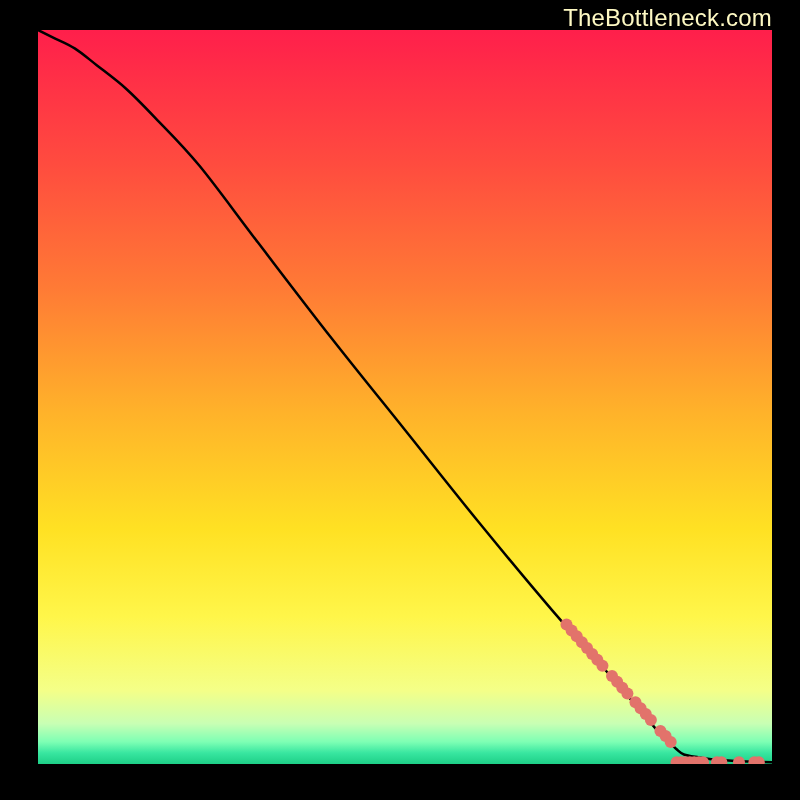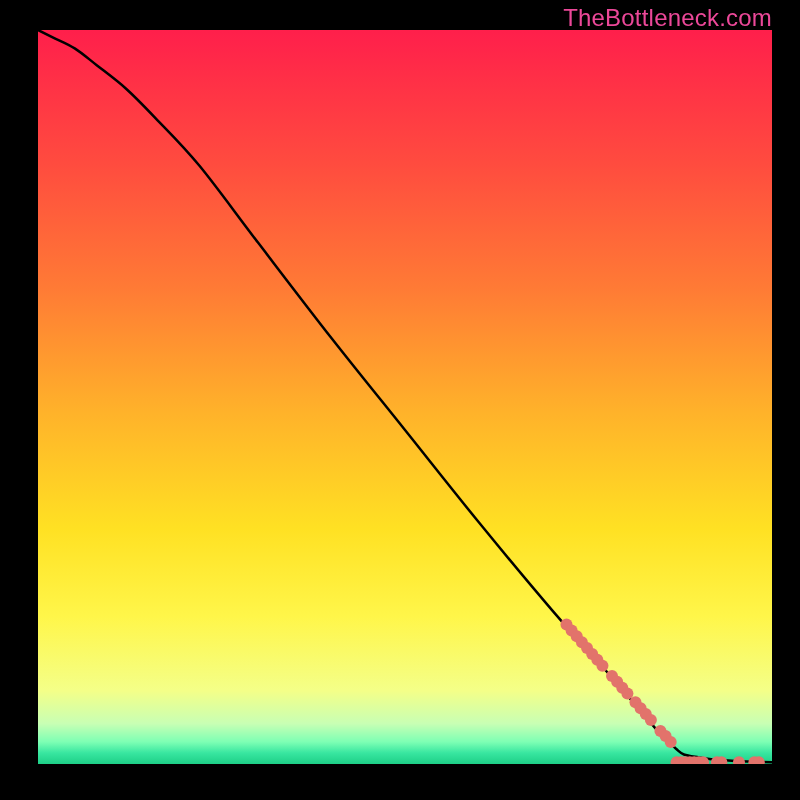--- a/index.html
+++ b/index.html
@@ -26,21 +26,21 @@
   }
   .plot-area svg {
     display: block;
     width: 734px;
     height: 734px;
   }
   .watermark {
     position: absolute;
     top: 4px;
     right: 28px;
-    color: #ec4899;
+    color: #fef9c3;
     font-size: 24px;
     font-weight: 400;
     letter-spacing: 0.2px;
     user-select: none;
   }
 </style>
 </head>
 <body>
 
 <div class="page">

